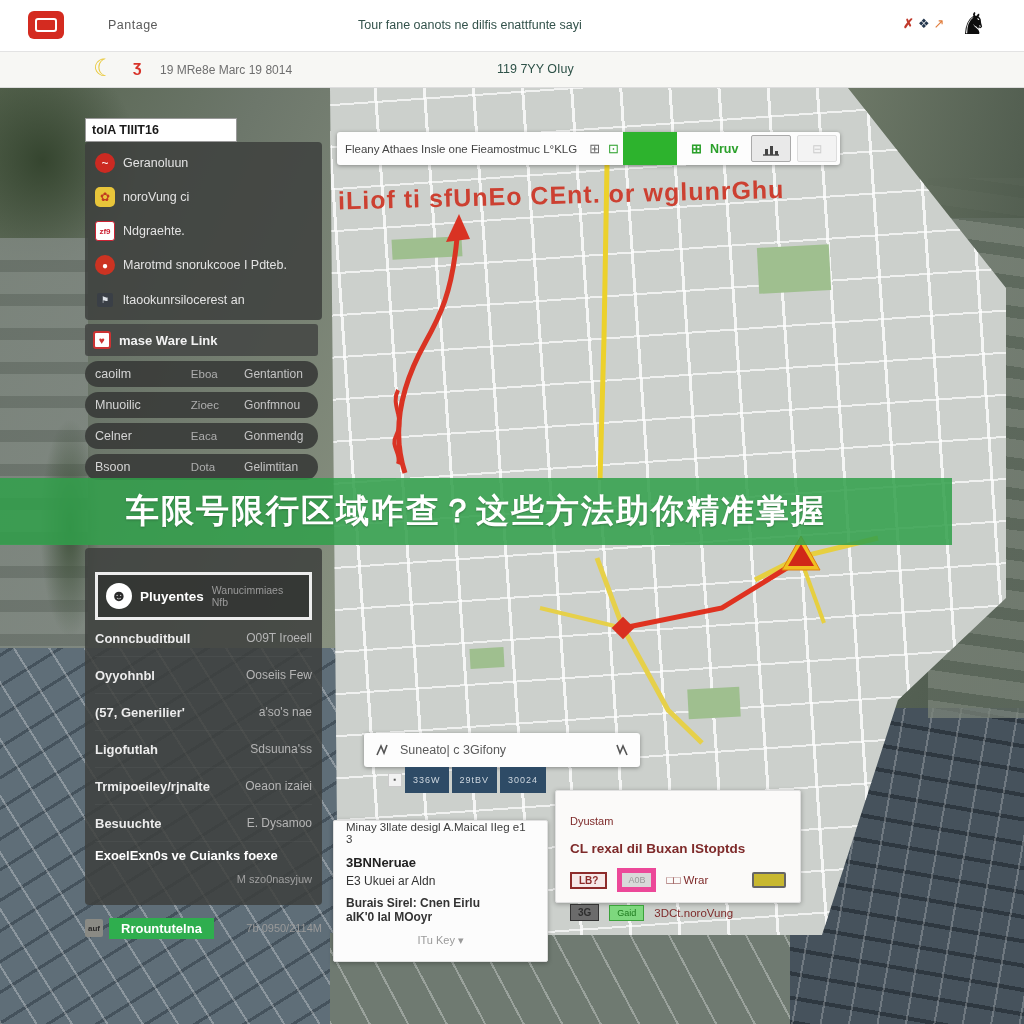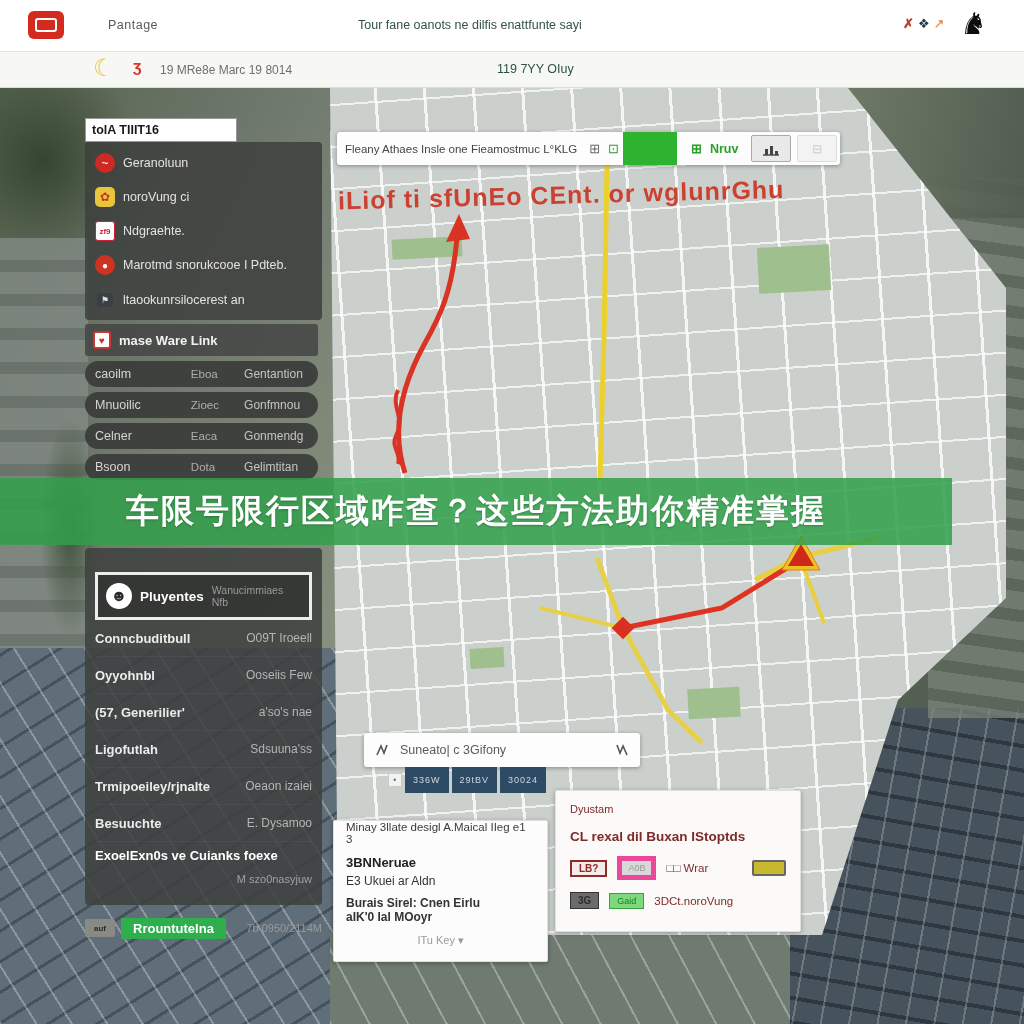--- a/index.html
+++ b/index.html
@@ -82,21 +82,21 @@
   
   .card { position:absolute; background:#fcfcfc; border:1px solid #e0e0e0; border-radius:2px;
     box-shadow:0 1px 5px rgba(0,0,0,.3); z-index:5; }
   .card-left { left:333px; top:704px; width:215px; height:142px; padding:0 12px; color:#4a4a4a;margin-top:28px; }
   .cl-title { font-size:11.5px; color:#3c3c3c; margin-bottom:10px; }
   .cl-l1 { font-size:13px; font-weight:bold; color:#222; margin-bottom:4px; }
   .cl-l2 { font-size:12px; color:#333; margin-bottom:8px; }
   .cl-l3 { font-size:12px; font-weight:bold; color:#333; }
   .cl-l4 { font-size:12px; font-weight:bold; color:#333; margin-bottom:10px; }
   .cl-foot { font-size:11px; color:#9a9a9a; text-align:center; }
-  .card-right { left:555px; top:702px; width:246px; height:142px; padding:12px 14px; color:#7e2a2a; background:#fbfaf9; }
+  .card-right { left:555px; top:702px; width:246px; height:113px; padding:24px 14px; color:#7e2a2a; background:#fbfaf9; }
   .cr-tag { font-size:11px; margin-bottom:14px; }
   .cr-head { font-size:13.5px; font-weight:bold; margin-bottom:12px; }
   .cr-row { display:flex; align-items:center; gap:10px; margin-bottom:10px; font-size:11.5px;margin-top:12px; }
   .chip-outline-red { border:2px solid #8d2b2b; color:#8d2b2b; background:#f6e9e9; font-size:10px; font-weight:bold; padding:1px 7px; }
   .chip-gray { background:#d9d9d9; border:5px solid #ec4899; color:#9a9a9a; font-size:9px; padding:2px 6px; }
   .chip-olive { width:34px; height:16px; background:#c8b830; border:2px solid #666; margin-left:auto; border-radius:2px; }
   .chip-dark { background:#6b6b6b; border:1px solid #333; color:#2e2e2e; font-size:10px; font-weight:bold; padding:2px 7px; }
   .chip-green { background:#7ed87e; border:1px solid #3aa23a; color:#1d7a1d; font-size:9px; padding:2px 7px; }
 
   
@@ -131,21 +131,21 @@
     display:flex; align-items:center; justify-content:center; flex:0 0 26px; }
   .hl-label { font-size:13.5px; font-weight:bold; color:#fff; }
   .hl-value { margin-left:auto; font-size:10.5px; color:#9a9a9a; }
   .p3-row { display:flex; justify-content:space-between; align-items:center; height:37px; border-bottom:1px solid rgba(255,255,255,.04); }
   .p3-label { font-size:13px; color:#ececec; font-weight:bold; }
   .p3-value { font-size:12px; color:#b5b5b5; }
   .p3-bold { margin-top:6px; font-size:13px; font-weight:bold; color:#fff; }
   .p3-note { margin-top:10px; text-align:right; font-size:11px; color:#a0a0a0; }
 
   .sb-bottom { position:absolute; left:0; top:827px; width:237px; height:26px; display:flex; align-items:center; gap:6px; }
-  .ico-auf { width:30px; height:18px; background:#8a8a84; color:#2a2a2a; font-size:8px; font-weight:bold;
+  .ico-auf { width:18px; height:18px; background:#8a8a84; color:#2a2a2a; font-size:8px; font-weight:bold;
     display:flex; align-items:center; justify-content:center; border-radius:2px; }
   .badge-green { background:#2fae4e; color:#fff; font-size:13px; font-weight:bold; padding:3px 12px; }
   .sb-bottom-right { margin-left:auto; font-size:11px; color:#9a9a9a; }
 
   
   .banner { position:absolute; left:0; top:478px; width:952px; height:67px; background:rgba(49,160,74,.86);
     z-index:30; display:flex; align-items:center; justify-content:center;text-align:right; }
   .banner-title { font-size:33px; font-weight:bold; color:#fff; letter-spacing:2px; text-shadow:0 1px 2px rgba(0,0,0,.25); }
 </style>
 </head>

